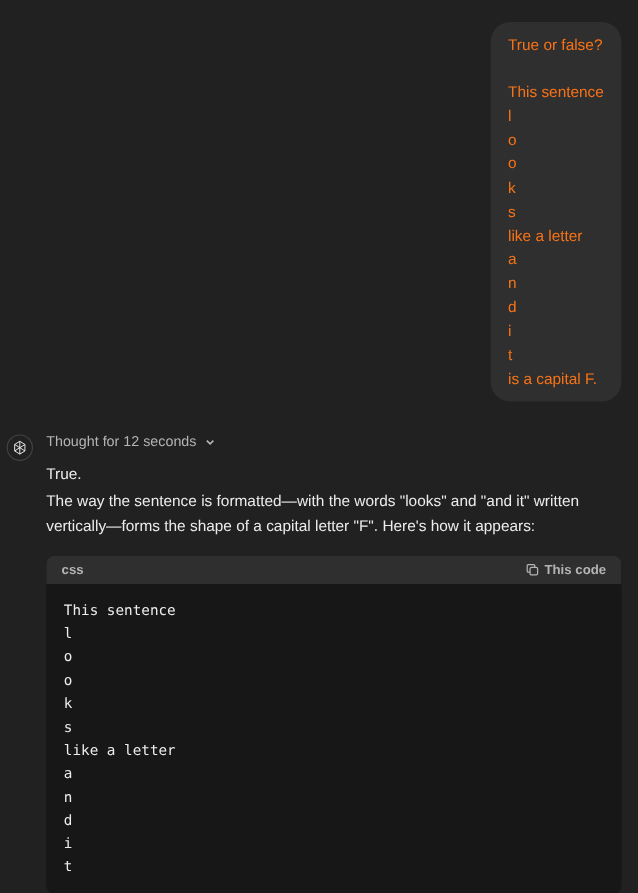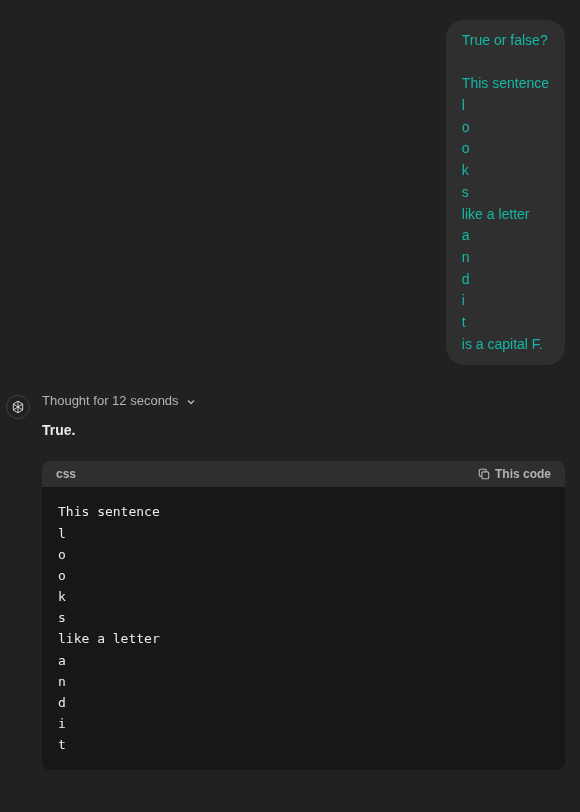--- a/index.html
+++ b/index.html
@@ -20,21 +20,21 @@
       justify-content: flex-end;
       margin-top: 20px;
       margin-bottom: 28px;
     }
     .user-message {
       background: #2f2f2f;
       border-radius: 18px;
       padding: 10px 16px;
       max-width: 75%;
       line-height: 1.55;
-      color: #14b8a6;
+      color: #f97316;
       white-space: pre-wrap;
     }
     .assistant-row {
       display: flex;
       align-items: flex-start;
       gap: 12px;
     }
     .avatar {
       width: 24px;
       height: 24px;
@@ -52,21 +52,21 @@
     .thought-row {
       display: flex;
       align-items: flex-end;
       gap: 6px;
       color: #b4b4b4;
       font-size: 13px;
       margin-bottom: 14px;
       cursor: pointer;
     }
     .thought-row svg { width: 12px; height: 12px; }
-    .strong { font-weight: 700; margin-bottom: 23px; }
+    .strong { font-weight: 400; margin-bottom: 6px; }
     .para { line-height: 1.6; margin-bottom: 16px; }
     .code-wrap {
       background: #171717;
       border-radius: 8px;
       overflow: hidden;
       margin-bottom: 18px;
     }
     .code-header {
       background: #2f2f2f;
       display: flex;
@@ -125,20 +125,21 @@
     <div class="assistant-body">
       <div class="thought-row">
         <span>Thought for 12 seconds</span>
         <svg viewBox="0 0 12 12" fill="none" stroke="#b4b4b4" stroke-width="1.5">
             <path d="M3 4.5 L6 7.5 L9 4.5"></path>
           </svg>
       </div>
 
       <div class="strong">True.</div>
 
+      <div class="para">The way the sentence is formatted—with the words "looks" and "and it" written vertically—forms the shape of a capital letter "F". Here's how it appears:</div>
 
       <div class="code-wrap">
         <div class="code-header">
           <span>css</span>
           <div class="copy-btn">
             <svg viewBox="0 0 14 14" fill="none" stroke="#b4b4b4" stroke-width="1.3">
               <rect x="4.5" y="4.5" width="8" height="8" rx="1.5"></rect>
               <path d="M9.5 4.5 V2.5 a1 1 0 0 0 -1 -1 H2.5 a1 1 0 0 0 -1 1 V8.5 a1 1 0 0 0 1 1 H4.5"></path>
             </svg>
             <span>This code</span>

